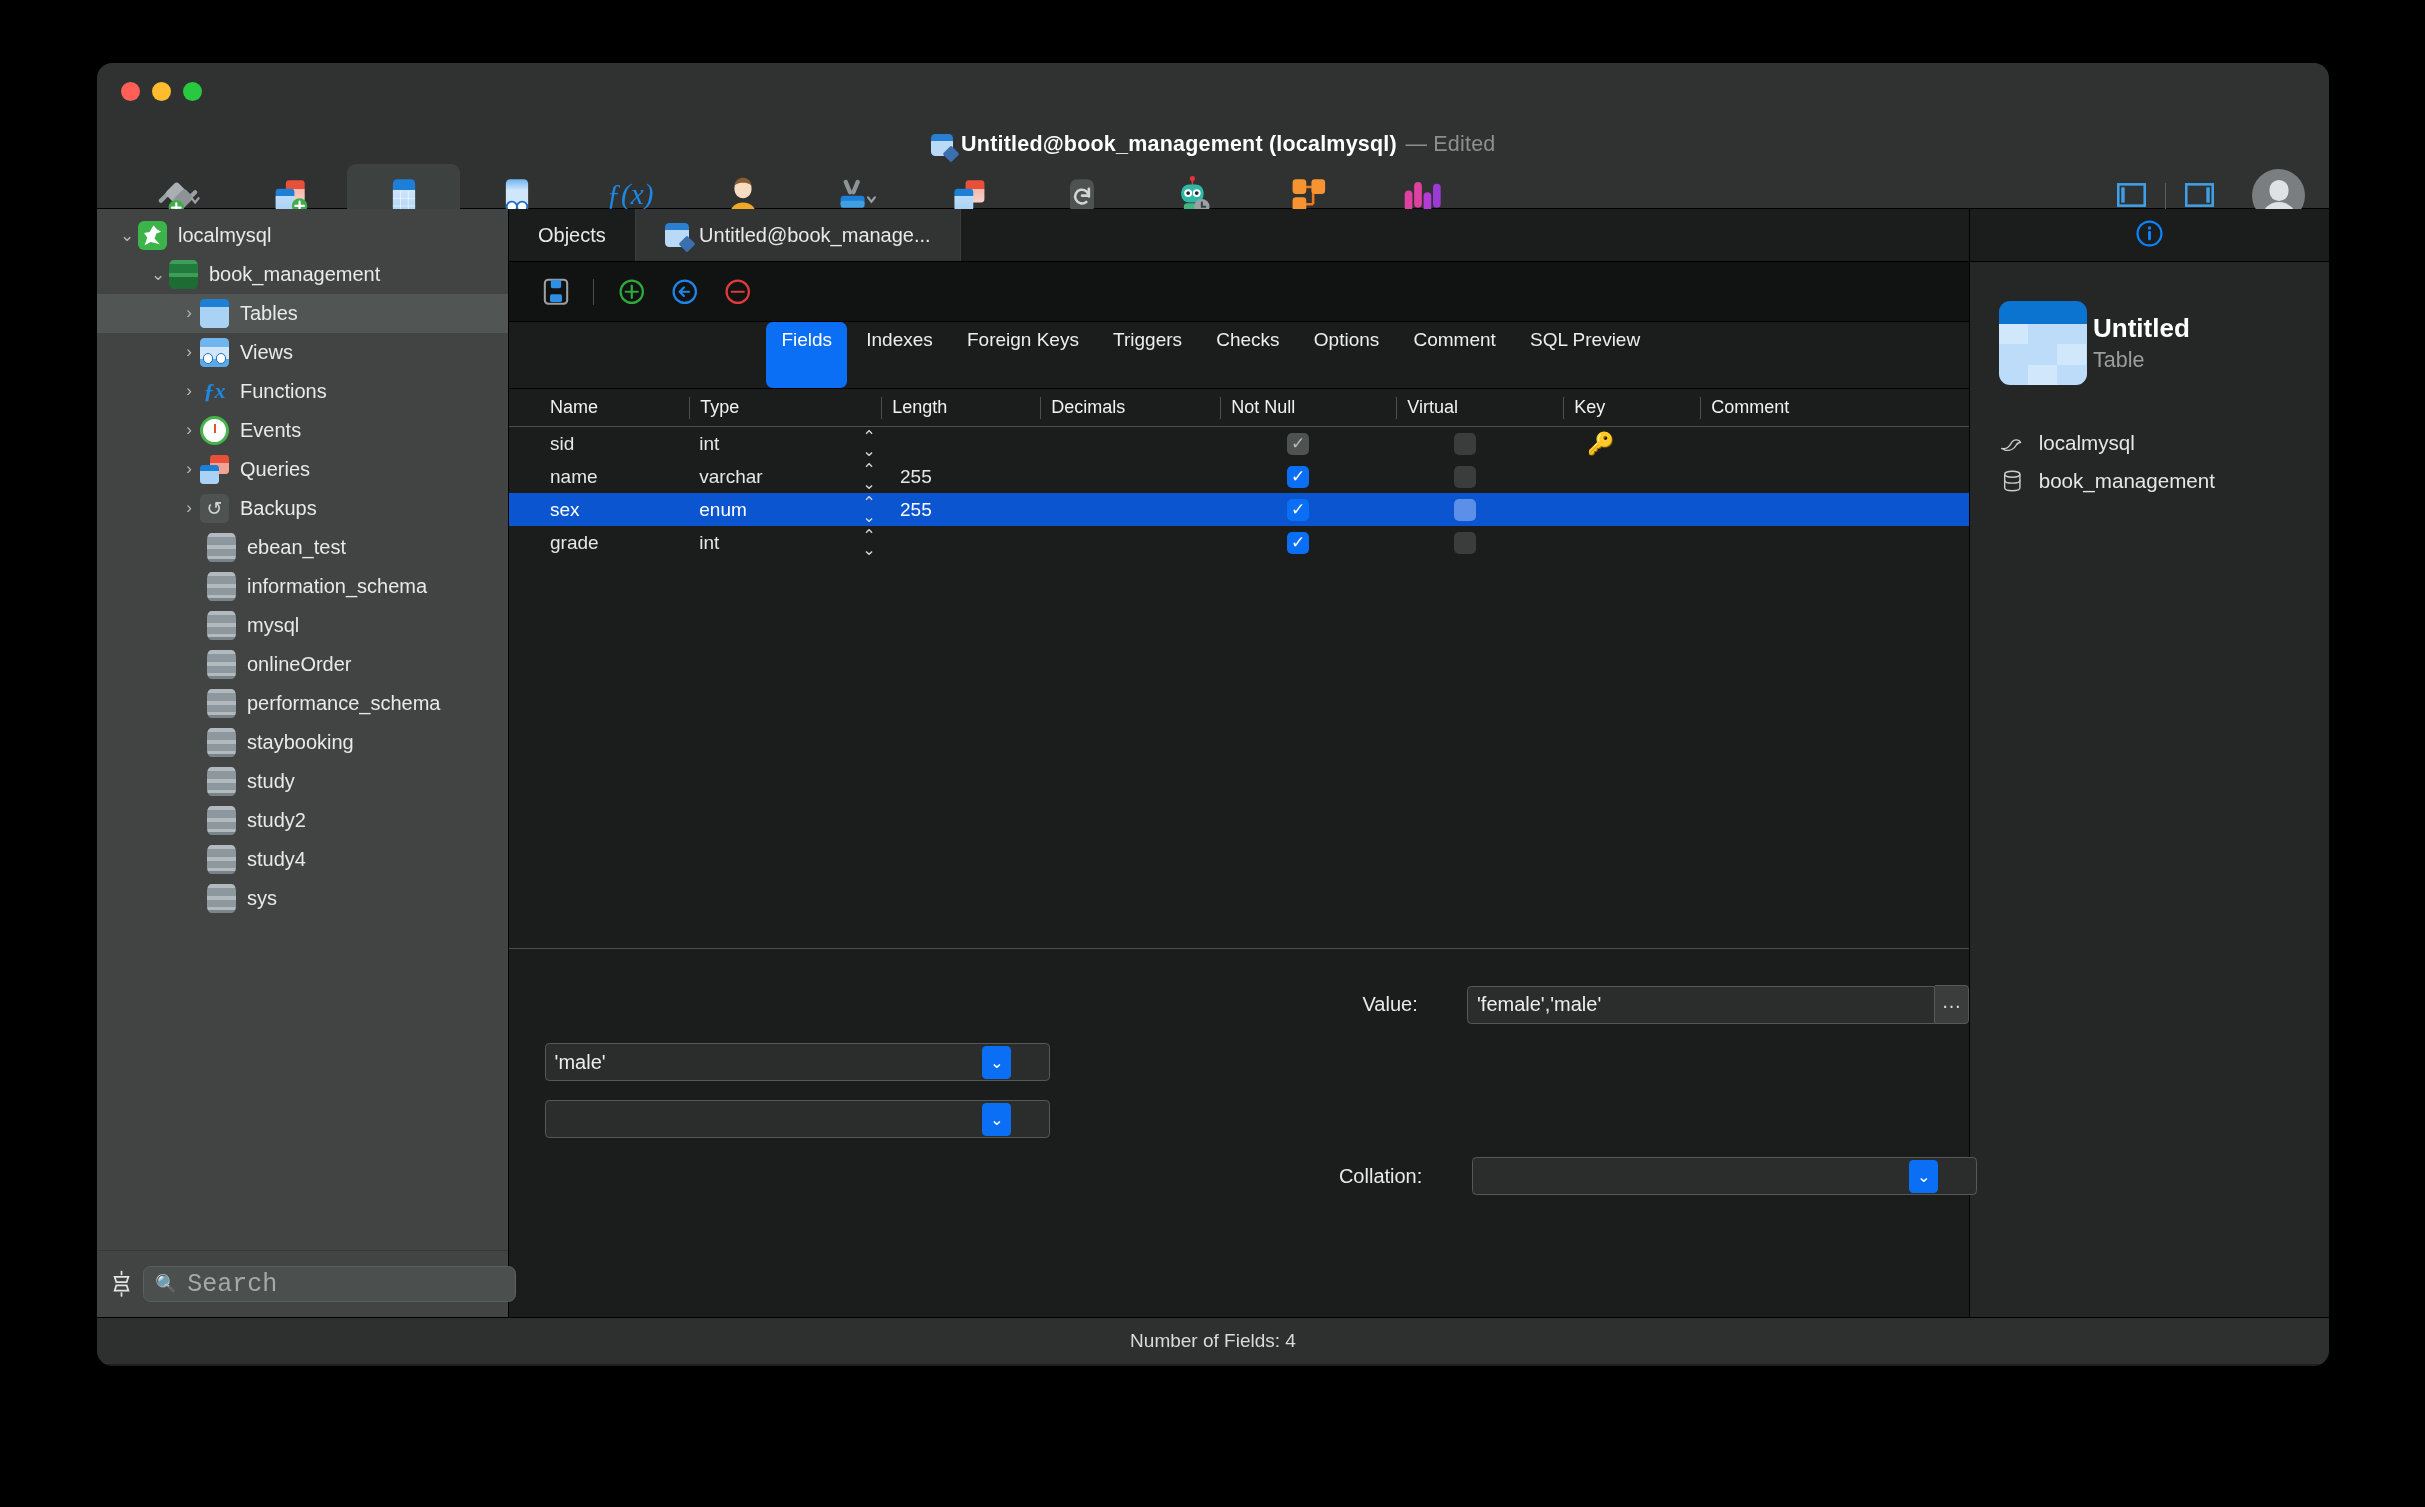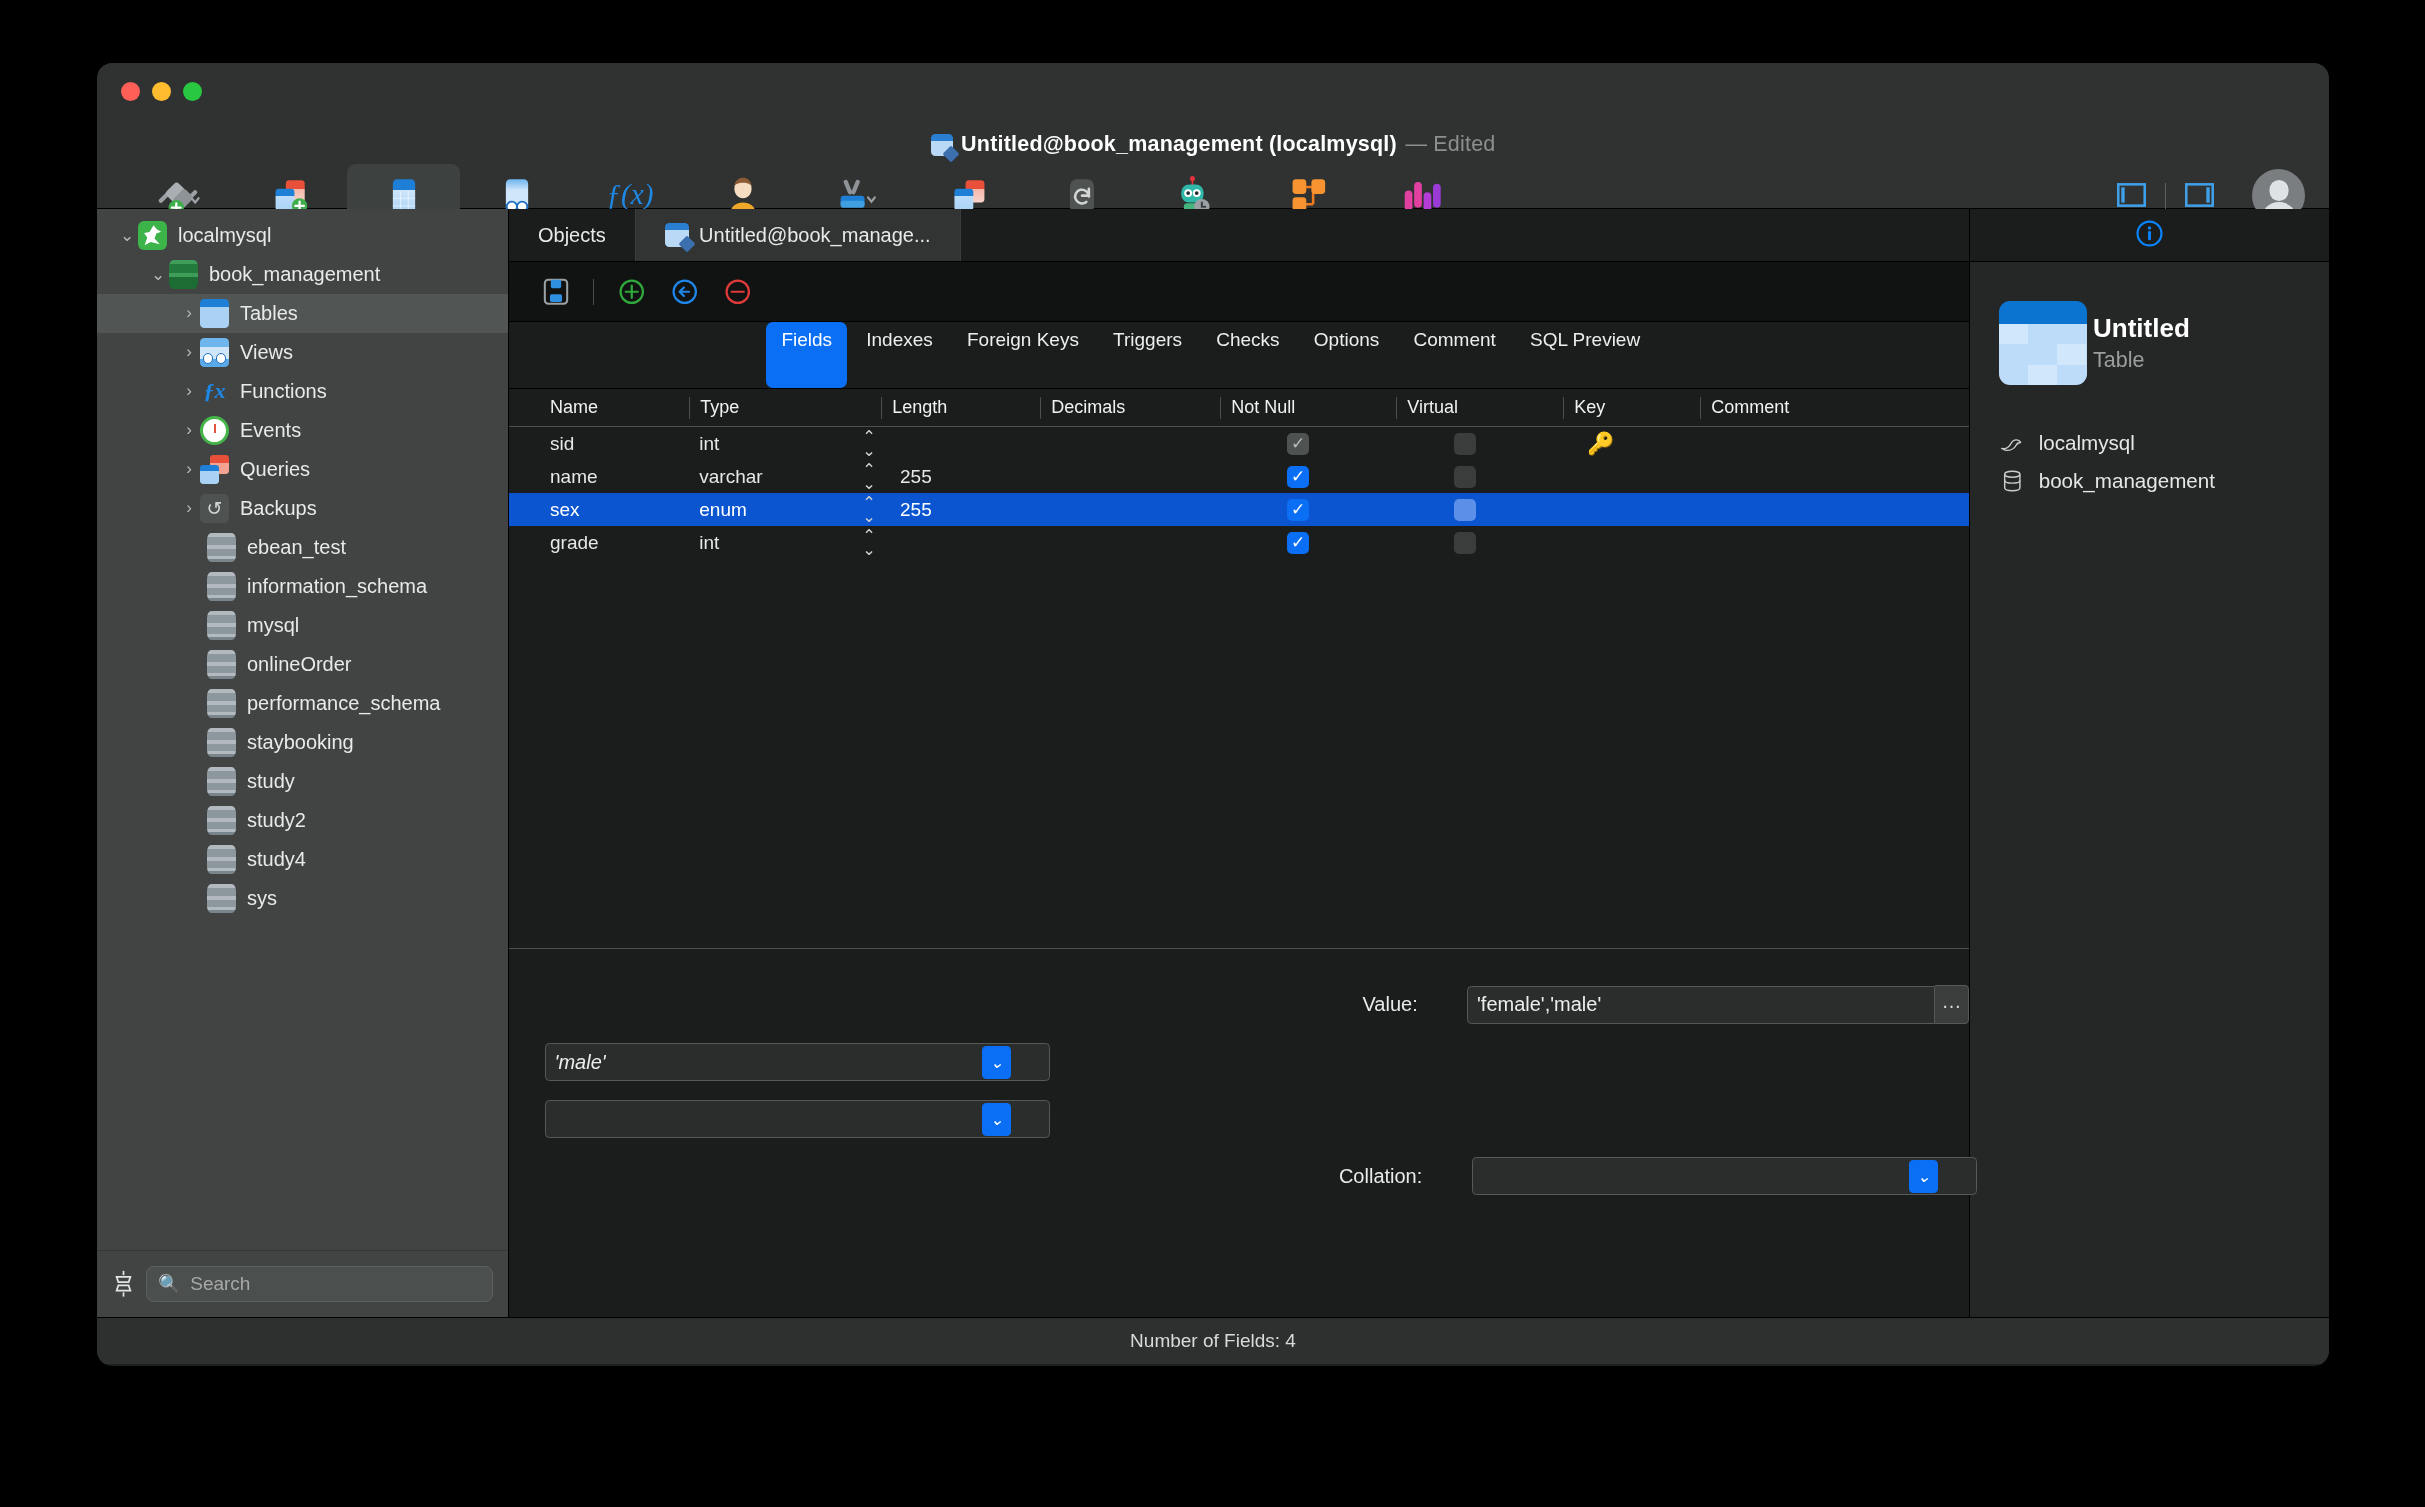--- a/index.html
+++ b/index.html
@@ -160,21 +160,21 @@
   }
   .plug-ico { width: 22px; height: 29px; color: #e3e5e4; display:flex;align-items:center;justify-content:center; font-size: 20.6px;}
   .search {
     flex: 1; height: 36px; border-radius: 7.7px;
     background: #4b4f4e; border: 0.9px solid #5c605f;
     display: flex; align-items: center; gap: 9.4px; padding: 0 11px;
   }
   .search .sicon { color: #c9cccb; font-size: 18px; }
   .search input {
     flex: 1; background: transparent; border: none; outline: none;
-    color: #c4b5fd; font-size: 19px; font-family: Liberation Sans, sans-serif;
+    color: #c4b5fd; font-size: 25px; font-family: Liberation Mono, monospace;
   }
   .search input::placeholder { color: #a6a9a8; }
 
   
   .center { flex: 1; display: flex; flex-direction: column; background:#1e1f1f; min-width:0;}
   .tabbar {
     height: 53px; background: #1b1c1c; display: flex; align-items: stretch;
     border-bottom: 0.9px solid #000;
   }
   .tab {
@@ -260,21 +260,21 @@
     border-radius: 4.3px; display:flex; align-items:center; padding: 0 8.6px;
     color:#eceeed; font-size: 20px; margin-left: 36px;
   }
   .finput.withbtn { width: 470px; border-radius: 4.3px 0 0 4.3px; }
   .dots-btn {
     width: 34px; height: 39px; background:#3a3d3c; border:0.9px solid #55595a;
     border-left:none; border-radius: 0 4.3px 4.3px 0;
     display:flex; align-items:center; justify-content:center; color:#d9dbda; font-size:20px;
     padding-bottom: 6.9px;
   }
-  .combo { width: 505px; position:relative;font-style:italic; }
+  .combo { width: 505px; position:relative; }
   .combo .finput { width: 505px; }
   .combo-arrow {
     position:absolute; right: 2.6px; top: 2.6px; width: 29px; height: 33px;
     background:#0a6ff5; border-radius: 4.3px; color:#fff;
     display:flex; align-items:center; justify-content:center; font-size: 16.3px;
   }
 
   
   .right {
     width: 360px; background:#252726; border-left: 0.9px solid #000;

